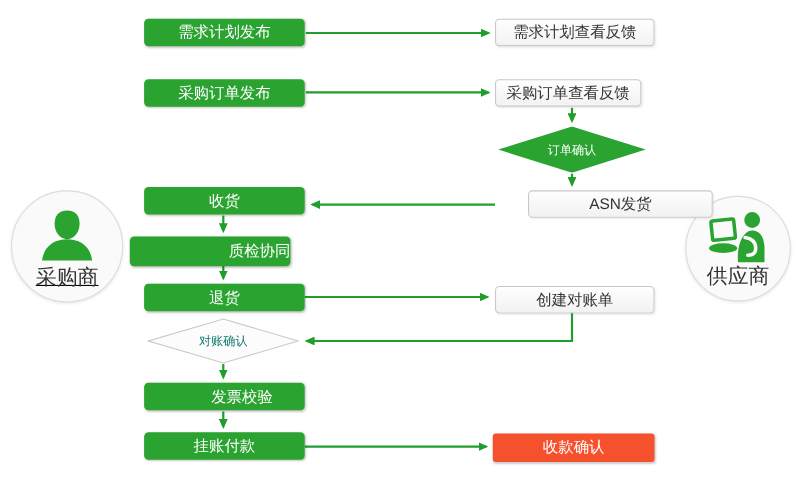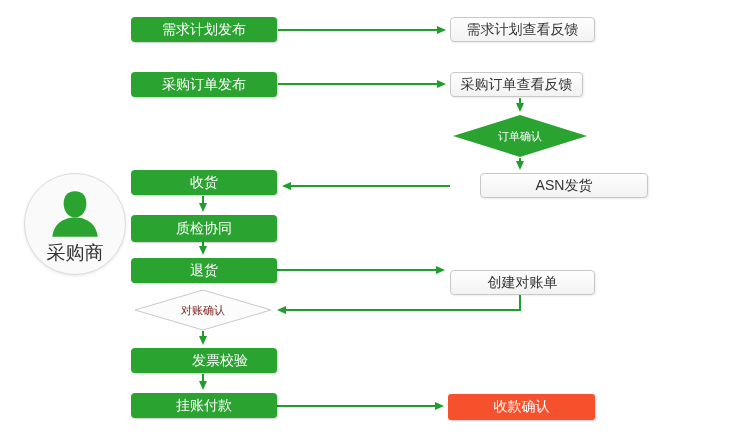--- a/index.html
+++ b/index.html
@@ -29,21 +29,21 @@
 
   .diamond { position:absolute; }
   .diamond svg { position:absolute; left:0; top:0; width:100%; height:100%; }
   .diamond .dlabel {
     position:absolute; left:0; top:0; right:0; bottom:0;
     display:flex; align-items:center; justify-content:center; font-size:11px;
   }
   .diamond.dg polygon { fill:var(--green,#2ba331); }
   .diamond.dg .dlabel { color:#fff; }
   .diamond.dw polygon { fill:#fcfcfc; stroke:#c9c9c9; stroke-width:1; }
-  .diamond.dw .dlabel { color:#7f1d1d; }
+  .diamond.dw .dlabel { color:#0f766e; }
 
   .actor {
     position:absolute; border-radius:50%; background:#fafafa; border:1px solid #dcdcdc;
     box-shadow:0 1px 3px rgba(0,0,0,.10);
     display:flex; flex-direction:column; align-items:center; justify-content:center;
     box-sizing:border-box;
   }
   .actor .alabel { font-size:19px; color:#333; line-height:1; margin-top:2px; }
   .actor svg { display:block; }
 </style>
@@ -65,41 +65,53 @@
     <line x1="450" y1="186" x2="284" y2="186" marker-end="url(#ah)"></line>
     <line x1="203" y1="196" x2="203" y2="210" marker-end="url(#ah)"></line>
     <line x1="203" y1="241" x2="203" y2="253" marker-end="url(#ah)"></line>
     <line x1="277" y1="270" x2="443" y2="270" marker-end="url(#ah)"></line>
     <polyline points="520,284 520,310 279,310" marker-end="url(#ah)"></polyline>
     <line x1="203" y1="331" x2="203" y2="343" marker-end="url(#ah)"></line>
     <line x1="203" y1="374" x2="203" y2="388" marker-end="url(#ah)"></line>
     <line x1="277" y1="406" x2="442" y2="406" marker-end="url(#ah)"></line>
   </svg>
 
-  <div class="actor" style="left:24px; top:173px; width:102px; height:102px;">
+  <div class="actor" style="left:10px; top:173px; width:102px; height:102px;text-decoration:underline;">
     <svg width="56" height="54" viewBox="0 0 64 60">
       <g fill="#2ba331">
         <path d="M32 4 c9 0 13 6 13 14 c0 8 -5 16 -13 16 c-8 0 -13 -8 -13 -16 c0 -8 4 -14 13 -14 z"></path>
         <path d="M6 56 c2 -16 14 -22 26 -22 c12 0 24 6 26 22 z"></path>
       </g>
     </svg>
     <span class="alabel">采购商</span>
   </div>
 
+  <div class="actor" style="left:623px; top:178px; width:96px; height:96px;">
+    <svg width="58" height="48" viewBox="0 0 72 60">
+      <g fill="#2ba331">
+        <rect x="6" y="10" width="26" height="22" rx="2" fill="none" stroke="#2ba331" stroke-width="4" transform="rotate(-6 19 21)"></rect>
+        <ellipse cx="19" cy="42" rx="16" ry="5.5"></ellipse>
+        <circle cx="52" cy="10" r="9"></circle>
+        <path d="M36 58 C34 38 42 22 52 22 C62 22 66 32 66 42 L66 58 Z"></path>
+        <path d="M44 30 q12 2 12 12 q0 8 -9 8" stroke="#fafafa" stroke-width="4" fill="none" stroke-linecap="round"></path>
+      </g>
+    </svg>
+    <span class="alabel">供应商</span>
+  </div>
 
   <div class="node g" style="left:131px; top:17px;  width:146px; height:25px;">
     <span>需求计划发布</span>
   </div>
   <div class="node g" style="left:131px; top:72px;  width:146px; height:25px;">
     <span>采购订单发布</span>
   </div>
   <div class="node g" style="left:131px; top:170px; width:146px; height:25px;">
     <span>收货</span>
   </div>
-  <div class="node g" style="left:131px; top:215px; width:146px; height:27px;">
+  <div class="node g" style="left:118px; top:215px; width:146px; height:27px;justify-content:flex-end;">
     <span>质检协同</span>
   </div>
   <div class="node g" style="left:131px; top:258px; width:146px; height:25px;">
     <span>退货</span>
   </div>
 
   <div class="diamond dw" style="left:134px; top:289px; width:138px; height:42px;">
     <svg viewBox="0 0 138 42" preserveAspectRatio="none">
       <polygon points="69,1 137,21 69,41 1,21"></polygon>
     </svg>
@@ -123,20 +135,20 @@
   <div class="diamond dg" style="left:453px; top:115px; width:134px; height:42px;">
     <svg viewBox="0 0 134 42" preserveAspectRatio="none">
       <polygon points="67,0 134,21 67,42 0,21"></polygon>
     </svg>
     <span class="dlabel">订单确认</span>
   </div>
 
   <div class="node w" style="left:450px; top:173px; width:168px; height:25px;margin-left:30px;">
     <span>ASN发货</span>
   </div>
-  <div class="node w" style="left:450px; top:270px; width:145px; height:25px;">
+  <div class="node w" style="left:450px; top:260px; width:145px; height:25px;">
     <span>创建对账单</span>
   </div>
   <div class="node r" style="left:448px; top:394px; width:147px; height:26px;">
     <span>收款确认</span>
   </div>
 
 </div>
 
 </body></html>

